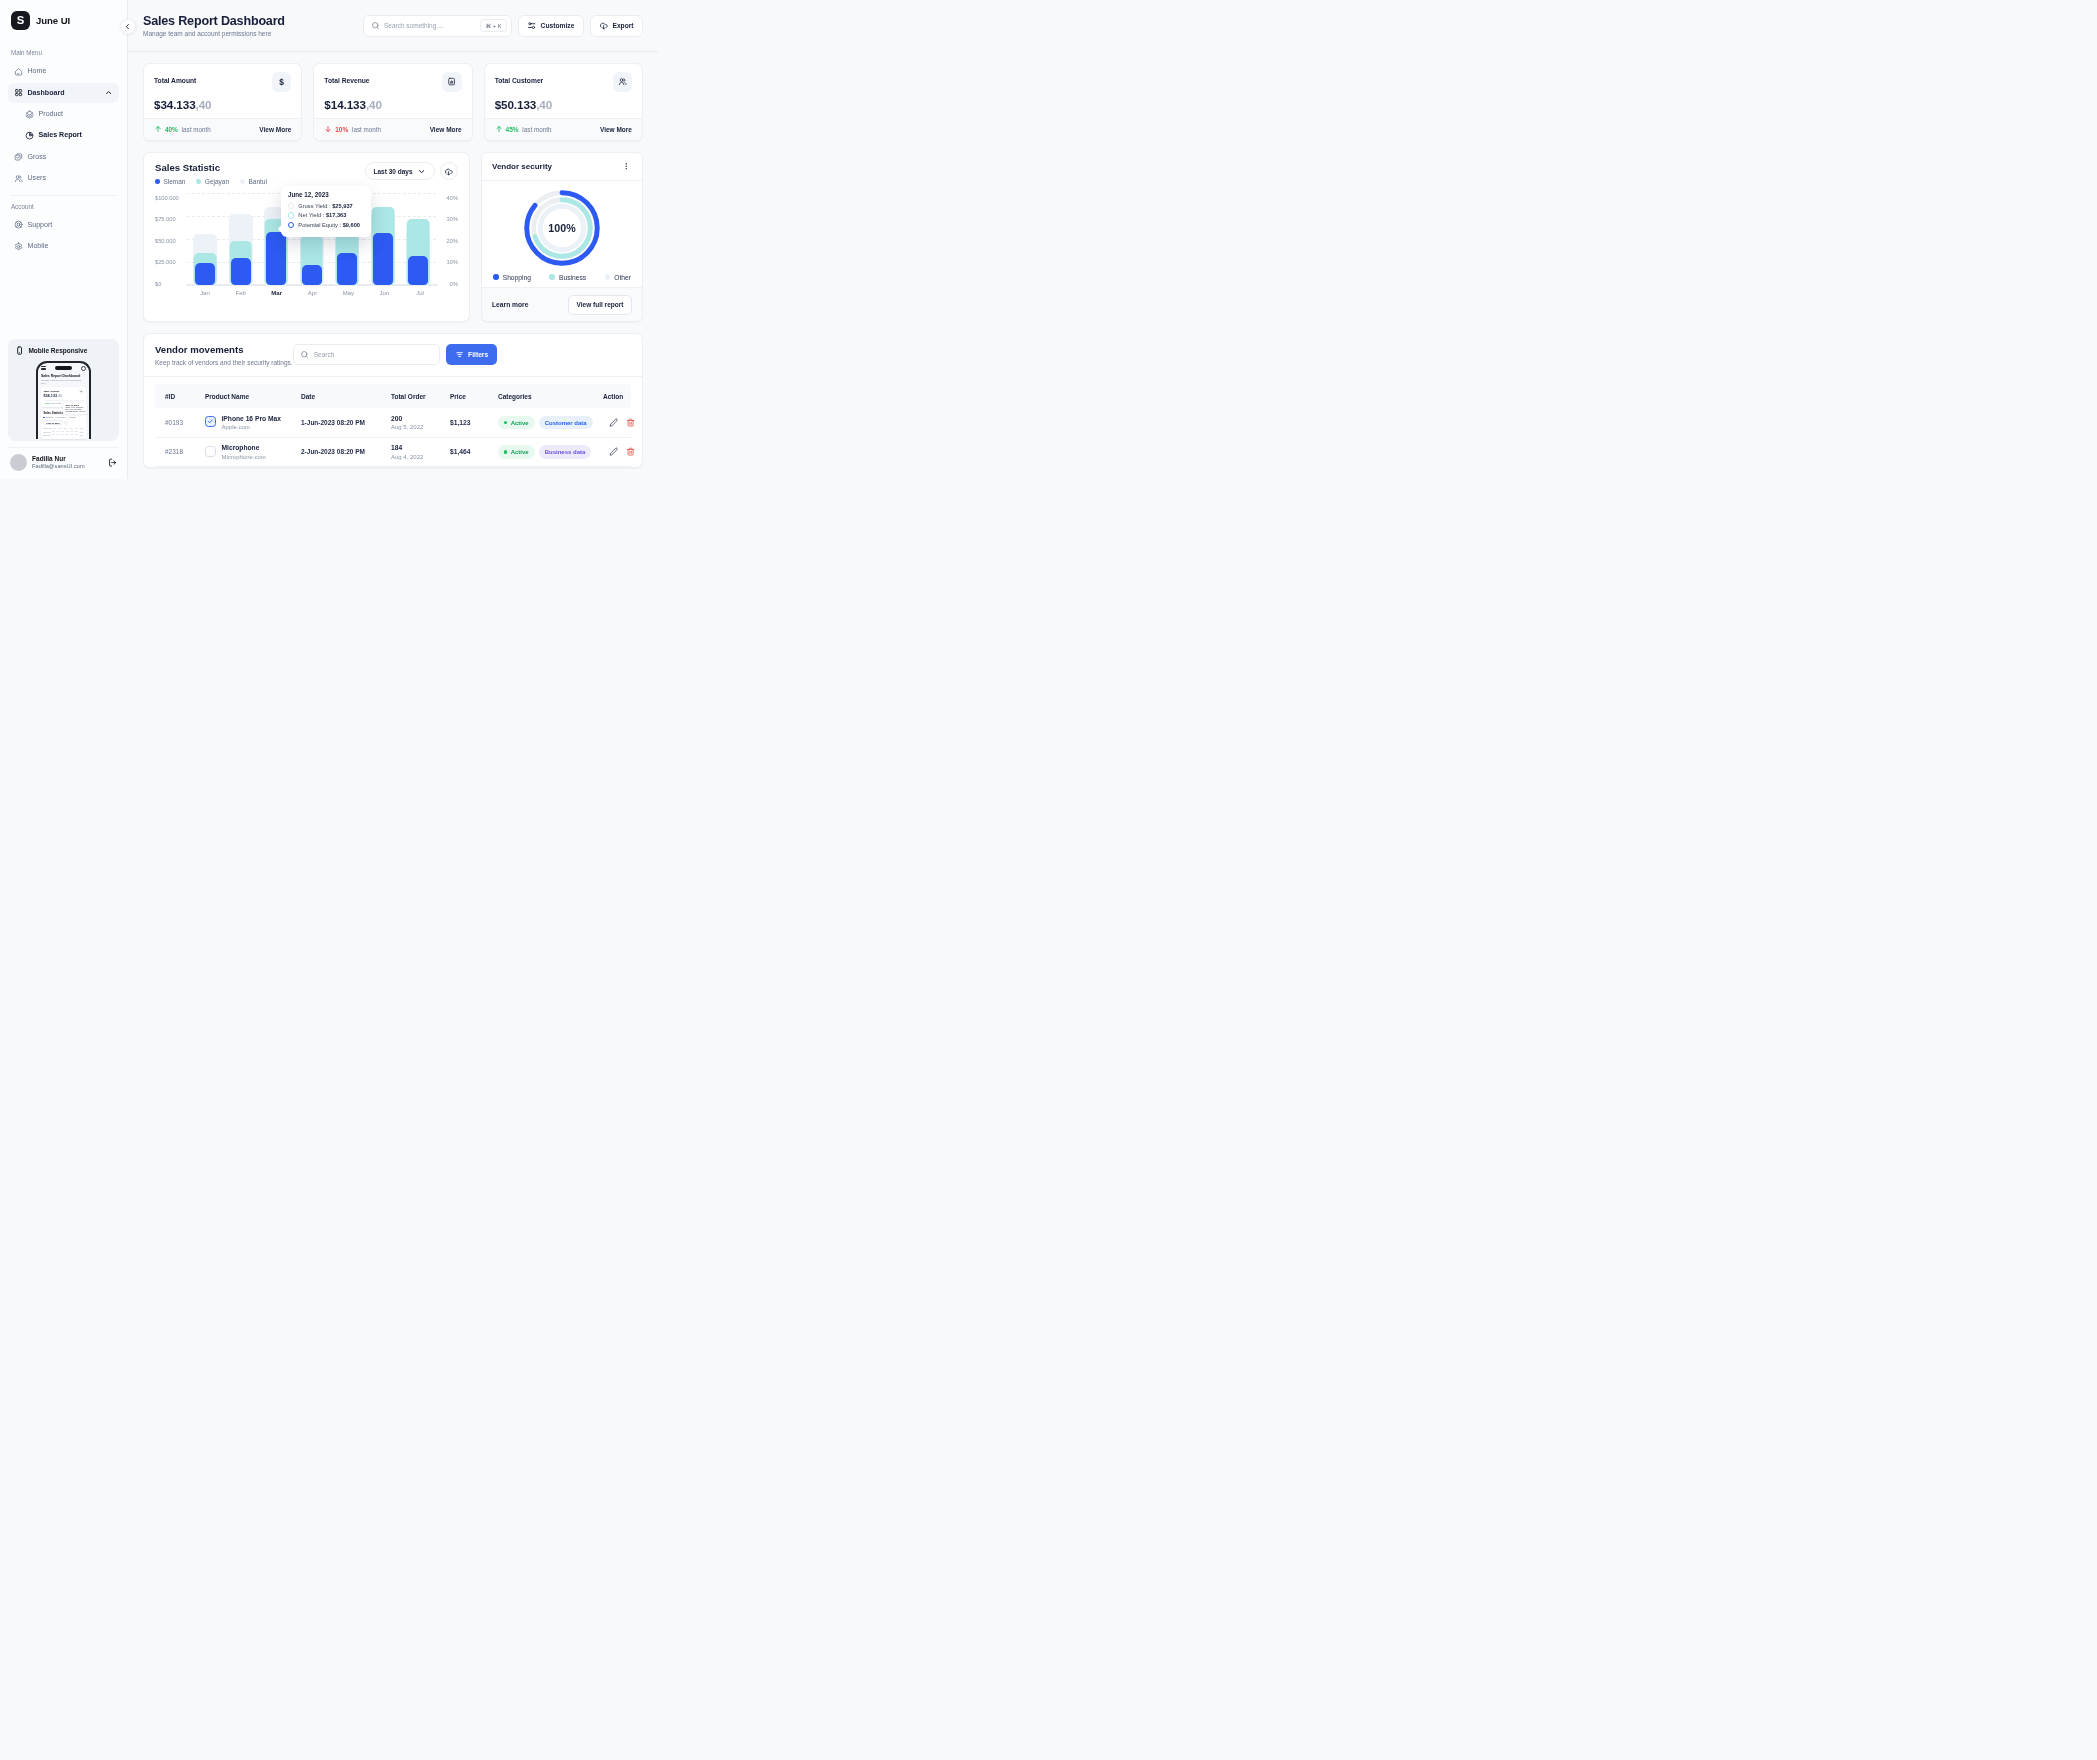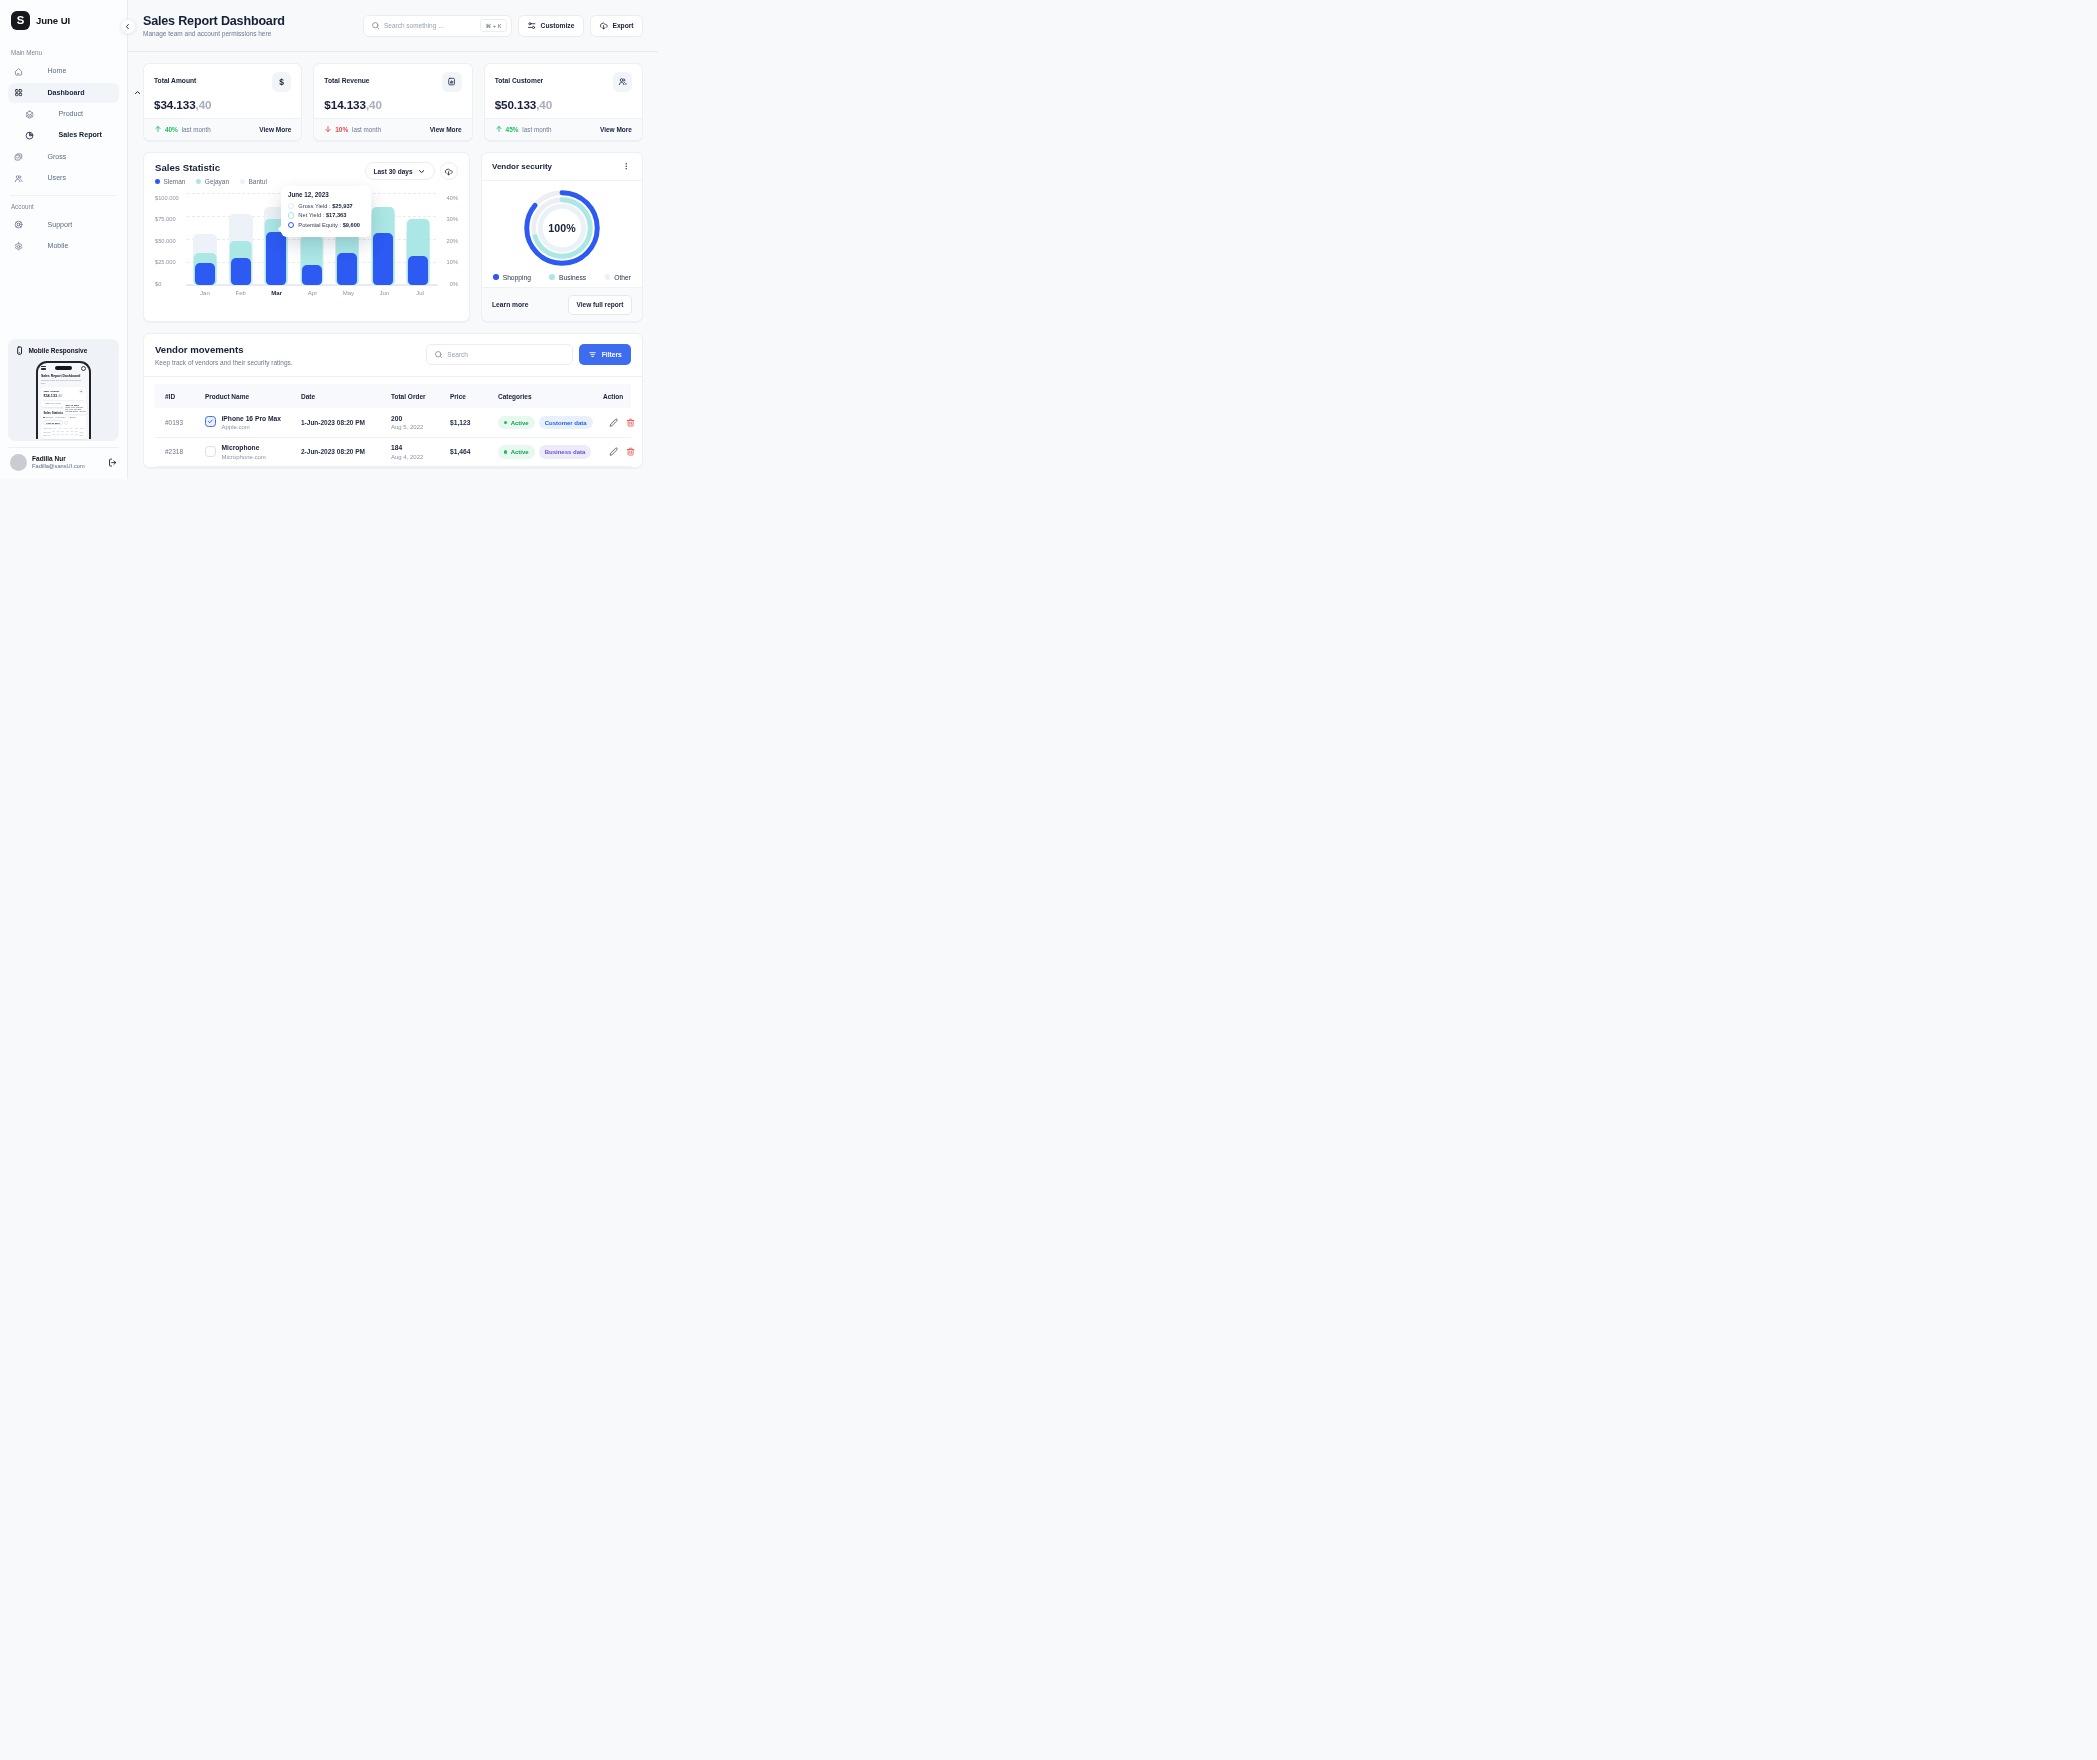--- a/index.html
+++ b/index.html
@@ -16,21 +16,21 @@
   .ic{display:inline-flex;align-items:center;justify-content:center;flex:none;}
 
   
   .sidebar{width:128px;flex:none;background:#FCFDFE;border-right:0.4px solid var(--border);display:flex;flex-direction:column;padding:10px 8.4px 6.7px;position:relative;z-index:2;}
   .logo-row{display:flex;align-items:center;gap:5.9px;padding:0.8px 2.5px;}
   .logo-mark{width:19.3px;height:19.3px;border-radius:5.9px;background:#16181F;color:#fff;display:flex;align-items:center;justify-content:center;font-size:11.3px;font-weight:800;}
   .brand{font-size:9.6px;font-weight:800;letter-spacing:-0.1px;color:#10131C;}
   .menu-label{margin:18.5px 2.5px 5px;font-size:6.3px;color:#7B8698;}
   .menu-label.second{margin-top:4.2px;}
   .nav{display:flex;flex-direction:column;gap:1.7px;}
-  .nav-item{display:flex;align-items:center;gap:24px;height:20px;padding:0 5.9px;border-radius:5.9px;color:#5D6B82;font-size:7.1px;cursor:pointer;}
+  .nav-item{display:flex;align-items:center;gap:4px;height:20px;padding:0 5.9px;border-radius:5.9px;color:#5D6B82;font-size:7.1px;cursor:pointer;}
   .nav-item .ic{color:#66738A;}
   .nav-item.active-parent{background:#F1F5F9;color:var(--navy);font-weight:700;}
   .nav-item.active-parent .ic{color:#10131C;}
   .nav-item .grow{flex:1;}
   .nav-item.sub{padding-left:17px;height:19.3px;}
   .nav-item.active-sub{color:#0E1830;font-weight:800;}
   .nav-item.active-sub .ic{color:#0E1830;}
   .side-divider{border-top:0.4px solid #EDF0F4;margin:6.7px 1.7px 2.5px;}
   
   .mobile-card{margin-top:auto;background:#EFF3F8;border-radius:7.6px;padding:6.7px 6.7px 0;height:102px;overflow:hidden;}
@@ -142,21 +142,21 @@
   .donut-center{font-size:26px;font-weight:700;fill:#171F3A;}
   .vendor-legend{display:flex;align-items:center;justify-content:space-between;padding:2.5px 11px 6.7px;}
   .vendor-legend .li{display:flex;align-items:center;gap:4.2px;font-size:6.7px;color:#2A3350;}
   .vendor-legend .dot{width:5.5px;height:5.5px;border-radius:50%;}
   .vendor-foot{margin-top:auto;display:flex;align-items:center;justify-content:space-between;background:#F8FAFC;border-top:0.4px solid #EEF1F5;padding:6.3px 10px;}
   .learn{font-size:6.7px;font-weight:600;color:#171F3A;cursor:pointer;}
   .ghost-btn{background:#fff;border:0.4px solid #E3E8EF;border-radius:5px;padding:5.5px 7.6px;font-size:6.5px;font-weight:700;color:#171F3A;cursor:pointer;}
 
   
   .movements{margin-top:11px;padding-top:10px;}
-  .mov-head{display:flex;align-items:flex-start;justify-content:space-between;padding:0 11px;}
+  .mov-head{display:flex;align-items:flex-start;justify-content:flex-start;padding:0 11px;}
   .mov-title{font-size:9.6px;font-weight:800;color:#161E38;}
   .mov-sub{font-size:6.5px;color:var(--gray);margin-top:3.8px;}
   .mov-actions{display:flex;gap:5.9px;}
   .mov-search{width:147px;height:21px;border:0.4px solid var(--border);border-radius:5px;background:#fff;display:flex;align-items:center;gap:4.2px;padding:0 6.7px;}
   .mov-search .ph{font-size:6.5px;color:var(--gray-light);}
   .filters-btn{height:21px;background:var(--blue-btn);border-radius:5px;color:#fff;display:flex;align-items:center;gap:4.2px;padding:0 9.2px;font-size:6.7px;font-weight:700;border:none;cursor:pointer;}
   .mov-divider{border-top:0.4px solid #EDF0F4;margin-top:10px;}
   .table{padding:7.6px 11px 0;}
   .thead{display:grid;grid-template-columns:40px 96px 90px 59px 48px 105px 1fr;align-items:center;background:#F7F9FC;border-radius:1.7px;height:24px;padding:0 10px 0 10px;font-size:6.5px;font-weight:700;color:#171F3A;}
   .trow{display:grid;grid-template-columns:40px 96px 90px 59px 48px 105px 1fr;align-items:center;padding:6.7px 10px;border-bottom:0.4px solid #EEF1F5;}

